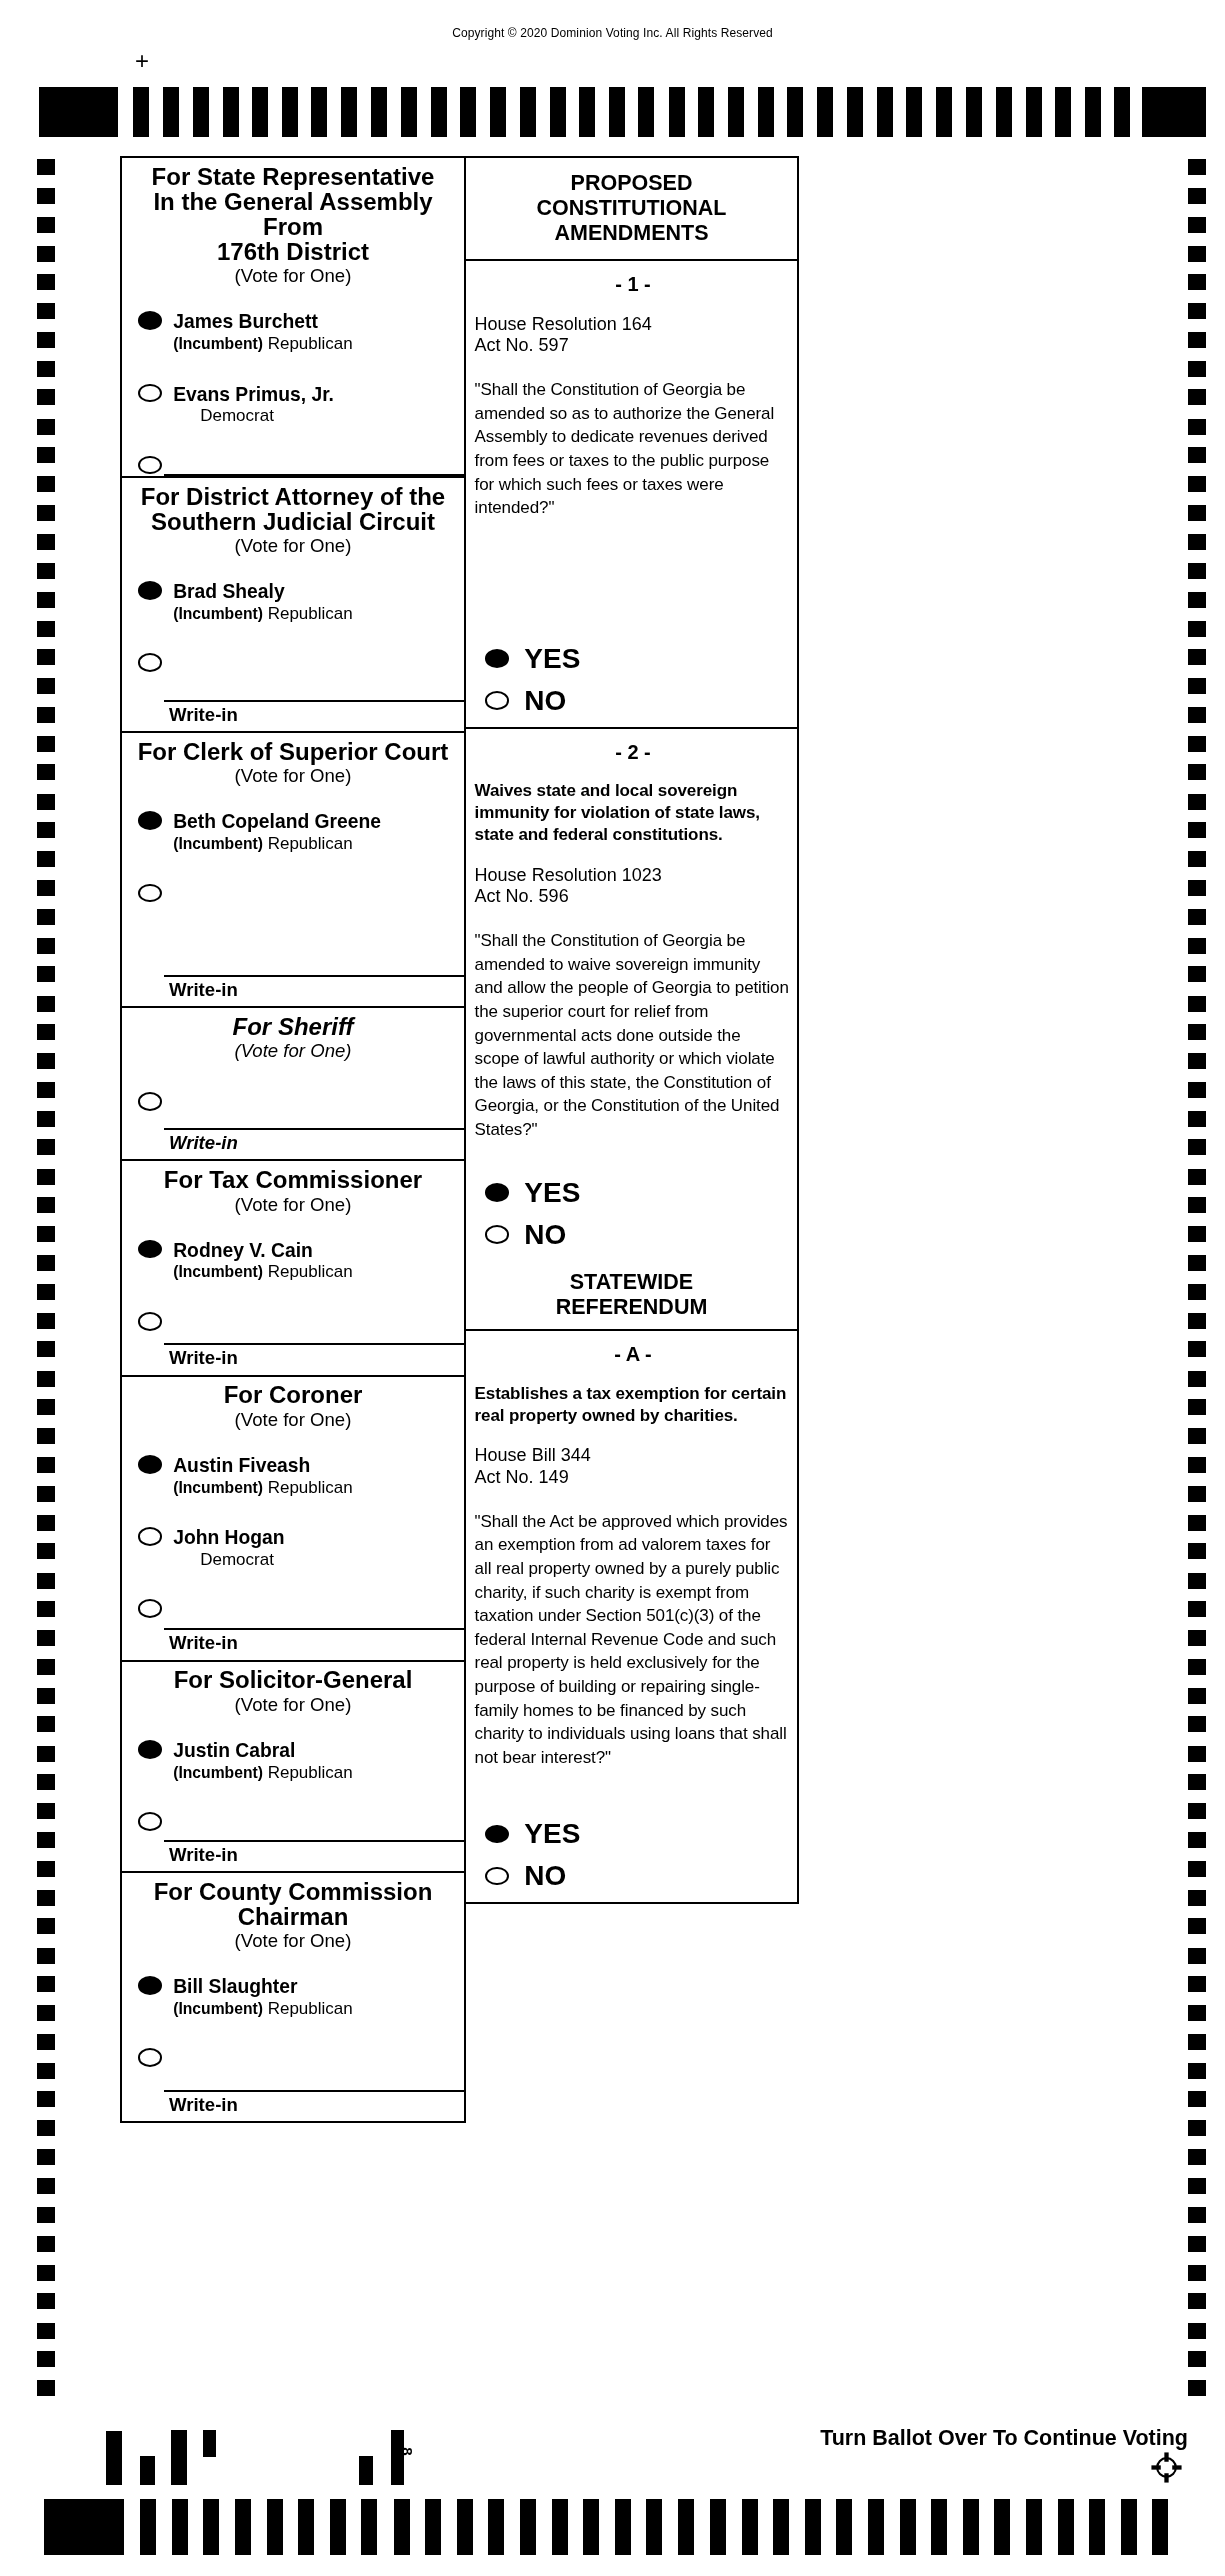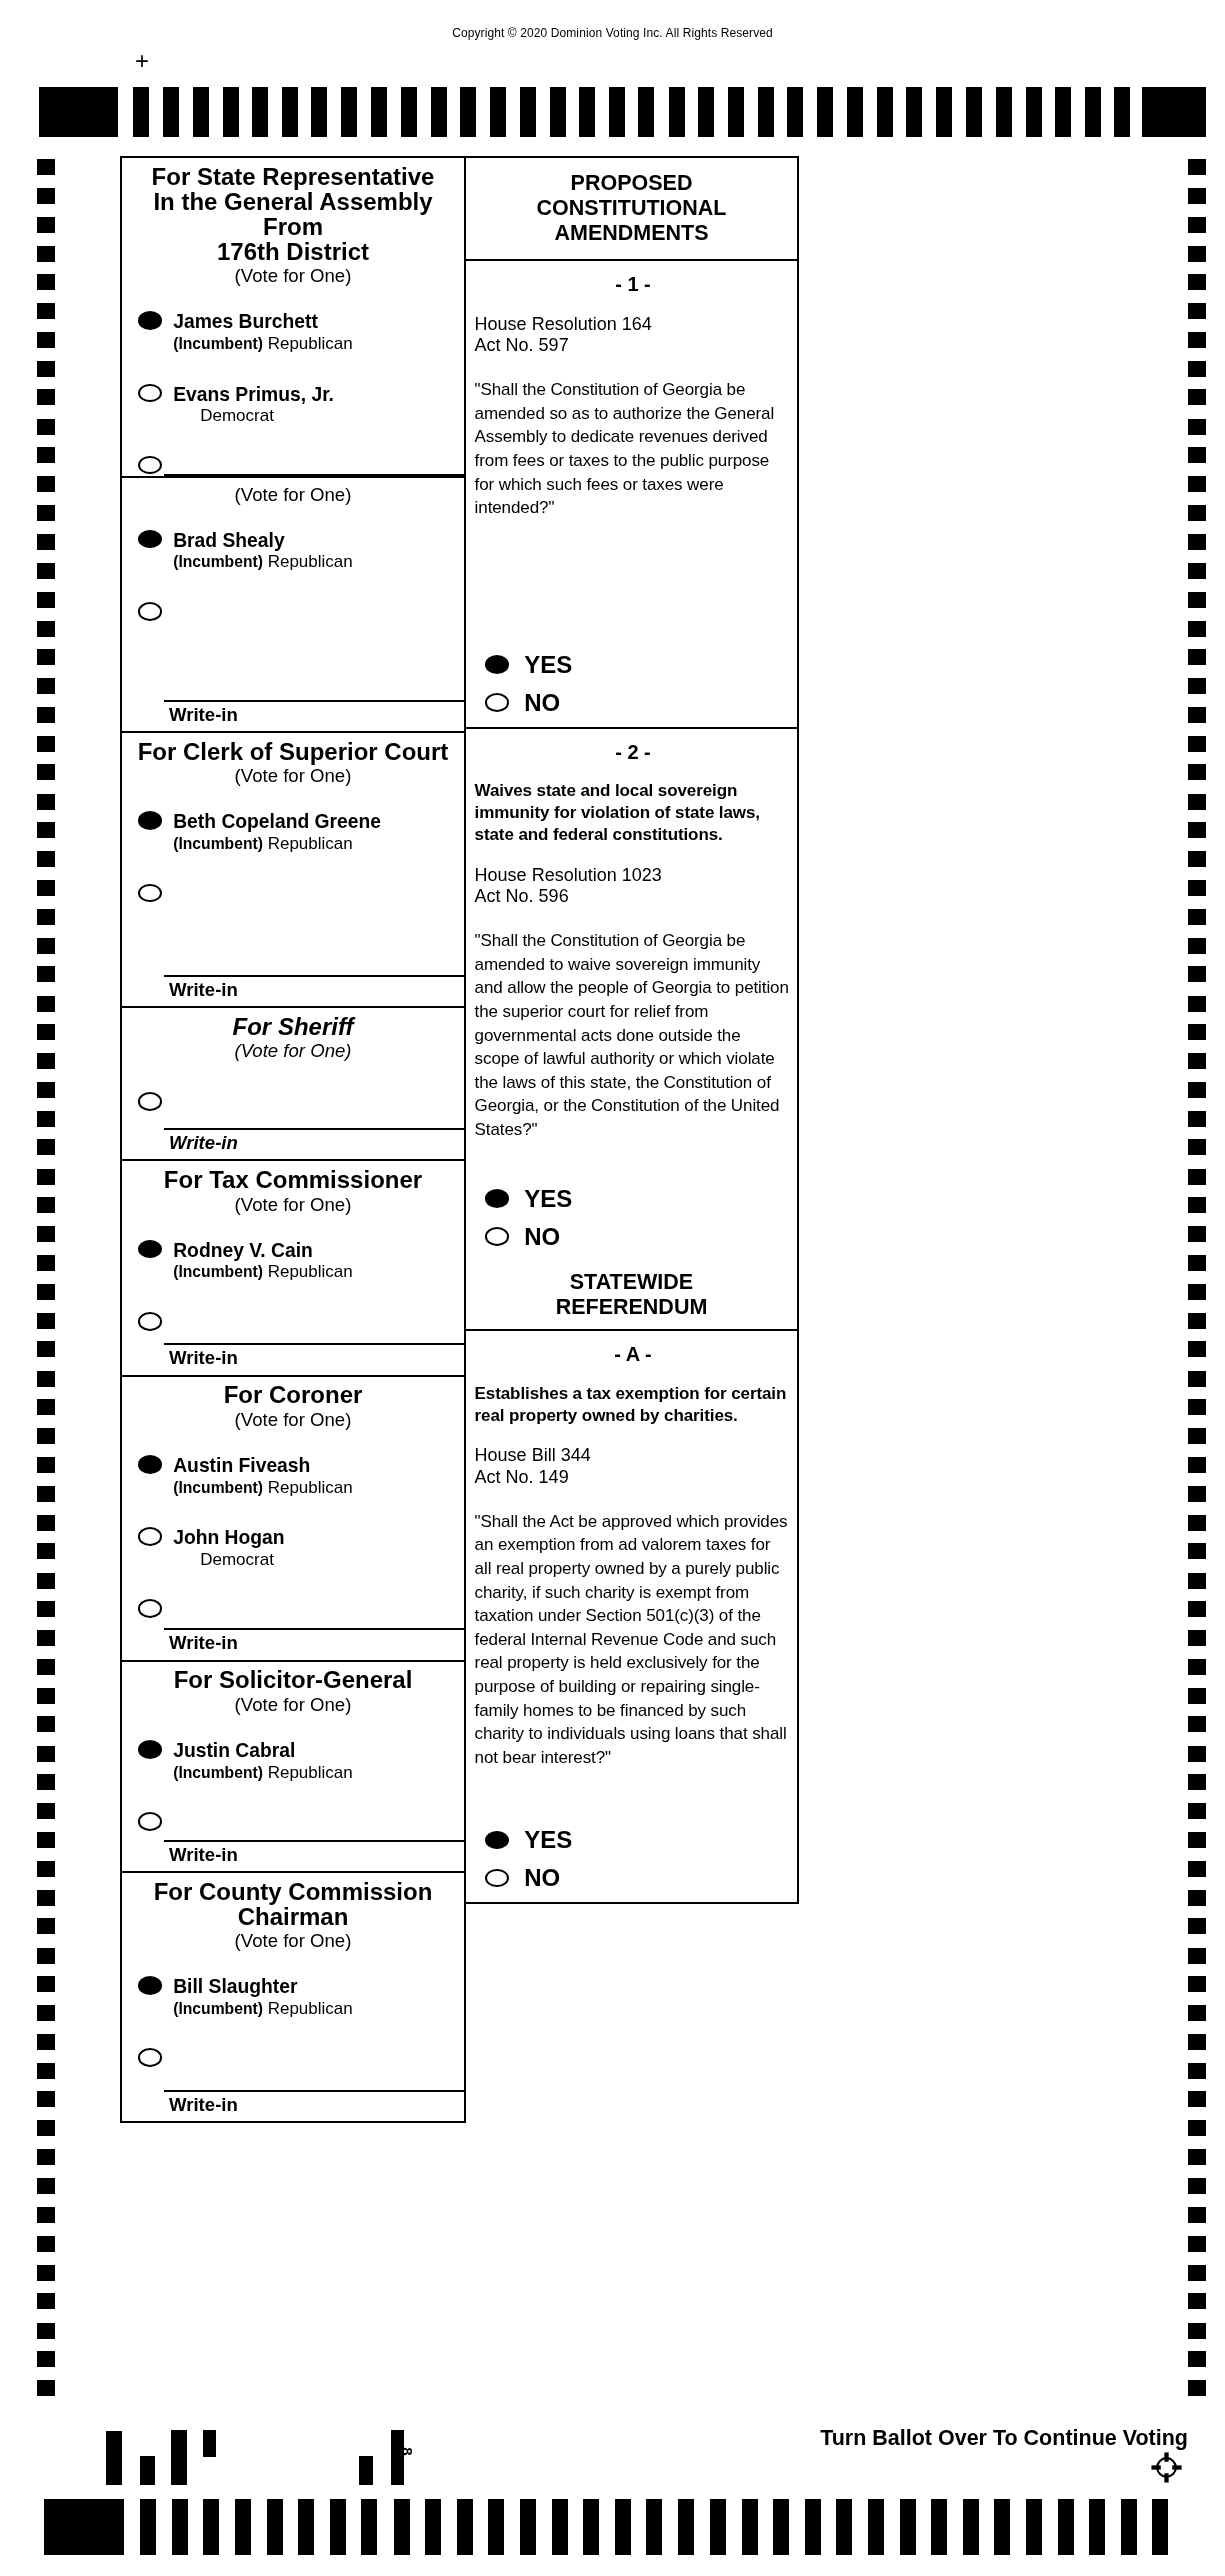--- a/index.html
+++ b/index.html
@@ -39,21 +39,21 @@
   .rsec:last-child{border-bottom:none;}
   .rheader{display:flex;flex-direction:column;justify-content:center;text-align:center;
     font-weight:bold;font-size:21.5px;line-height:25px;}
   .measure{display:flex;flex-direction:column;padding:8.6px 5.7px 8.6px 8.6px;overflow:hidden;}
   .m-number{text-align:center;font-weight:bold;font-size:20px;line-height:21.5px;margin-top:4.3px;}
   .m-summary{font-weight:bold;font-size:17px;line-height:22px;margin-top:17px;letter-spacing:-0.1px;}
   .m-refs{font-size:18px;line-height:21.5px;margin-top:18.6px;white-space:pre-line;}
   .m-question{font-size:17px;line-height:23.6px;margin-top:21.5px;letter-spacing:-0.1px;padding-right:1.4px;}
   .m-choices{margin-top:auto;padding-bottom:1.4px;}
   .choice-row{display:flex;align-items:center;margin:10px 0 0 10px;}
-  .choice-label{font-weight:bold;font-size:24px;margin-left:15.7px;}
+  .choice-label{font-weight:bold;font-size:28px;margin-left:15.7px;}
   
   .tmark{position:absolute;background:#000;}
   .seq-glyph{position:absolute;font-weight:bold;font-size:15px;transform:rotate(90deg);}
   .turn-over{position:absolute;right:37px;top:2426px;font-weight:bold;font-size:21.5px;}
   .crosshair{position:absolute;left:1150px;top:2451px;}
 </style>
 </head>
 <body>
 
 <div class="copyright">Copyright © 2020 Dominion Voting Inc. All Rights Reserved</div>
@@ -292,20 +292,24 @@
     <div class="cand-row writein-oval-row">
       <span class="oval"></span>
     </div>
     <div class="writein">
       <div class="writein-line"></div>
       <div class="writein-label">Write-in</div>
     </div>
   </section>
 
   <section class="contest" style="height: 256px;">
+    <div class="c-title">
+        <div>For District Attorney of the</div>
+        <div>Southern Judicial Circuit</div>
+      </div>
     <div class="c-vote">(Vote for One)</div>
     <div class="c-candidates">
   <div class="cand-row">
     <span class="oval filled"></span>
     <div class="cand-text">
       <div class="cand-name">Brad Shealy</div>
       <div class="cand-detail">
         <span class="cand-inc">(Incumbent)</span>
         <span class="cand-party">Republican</span>
       </div>

